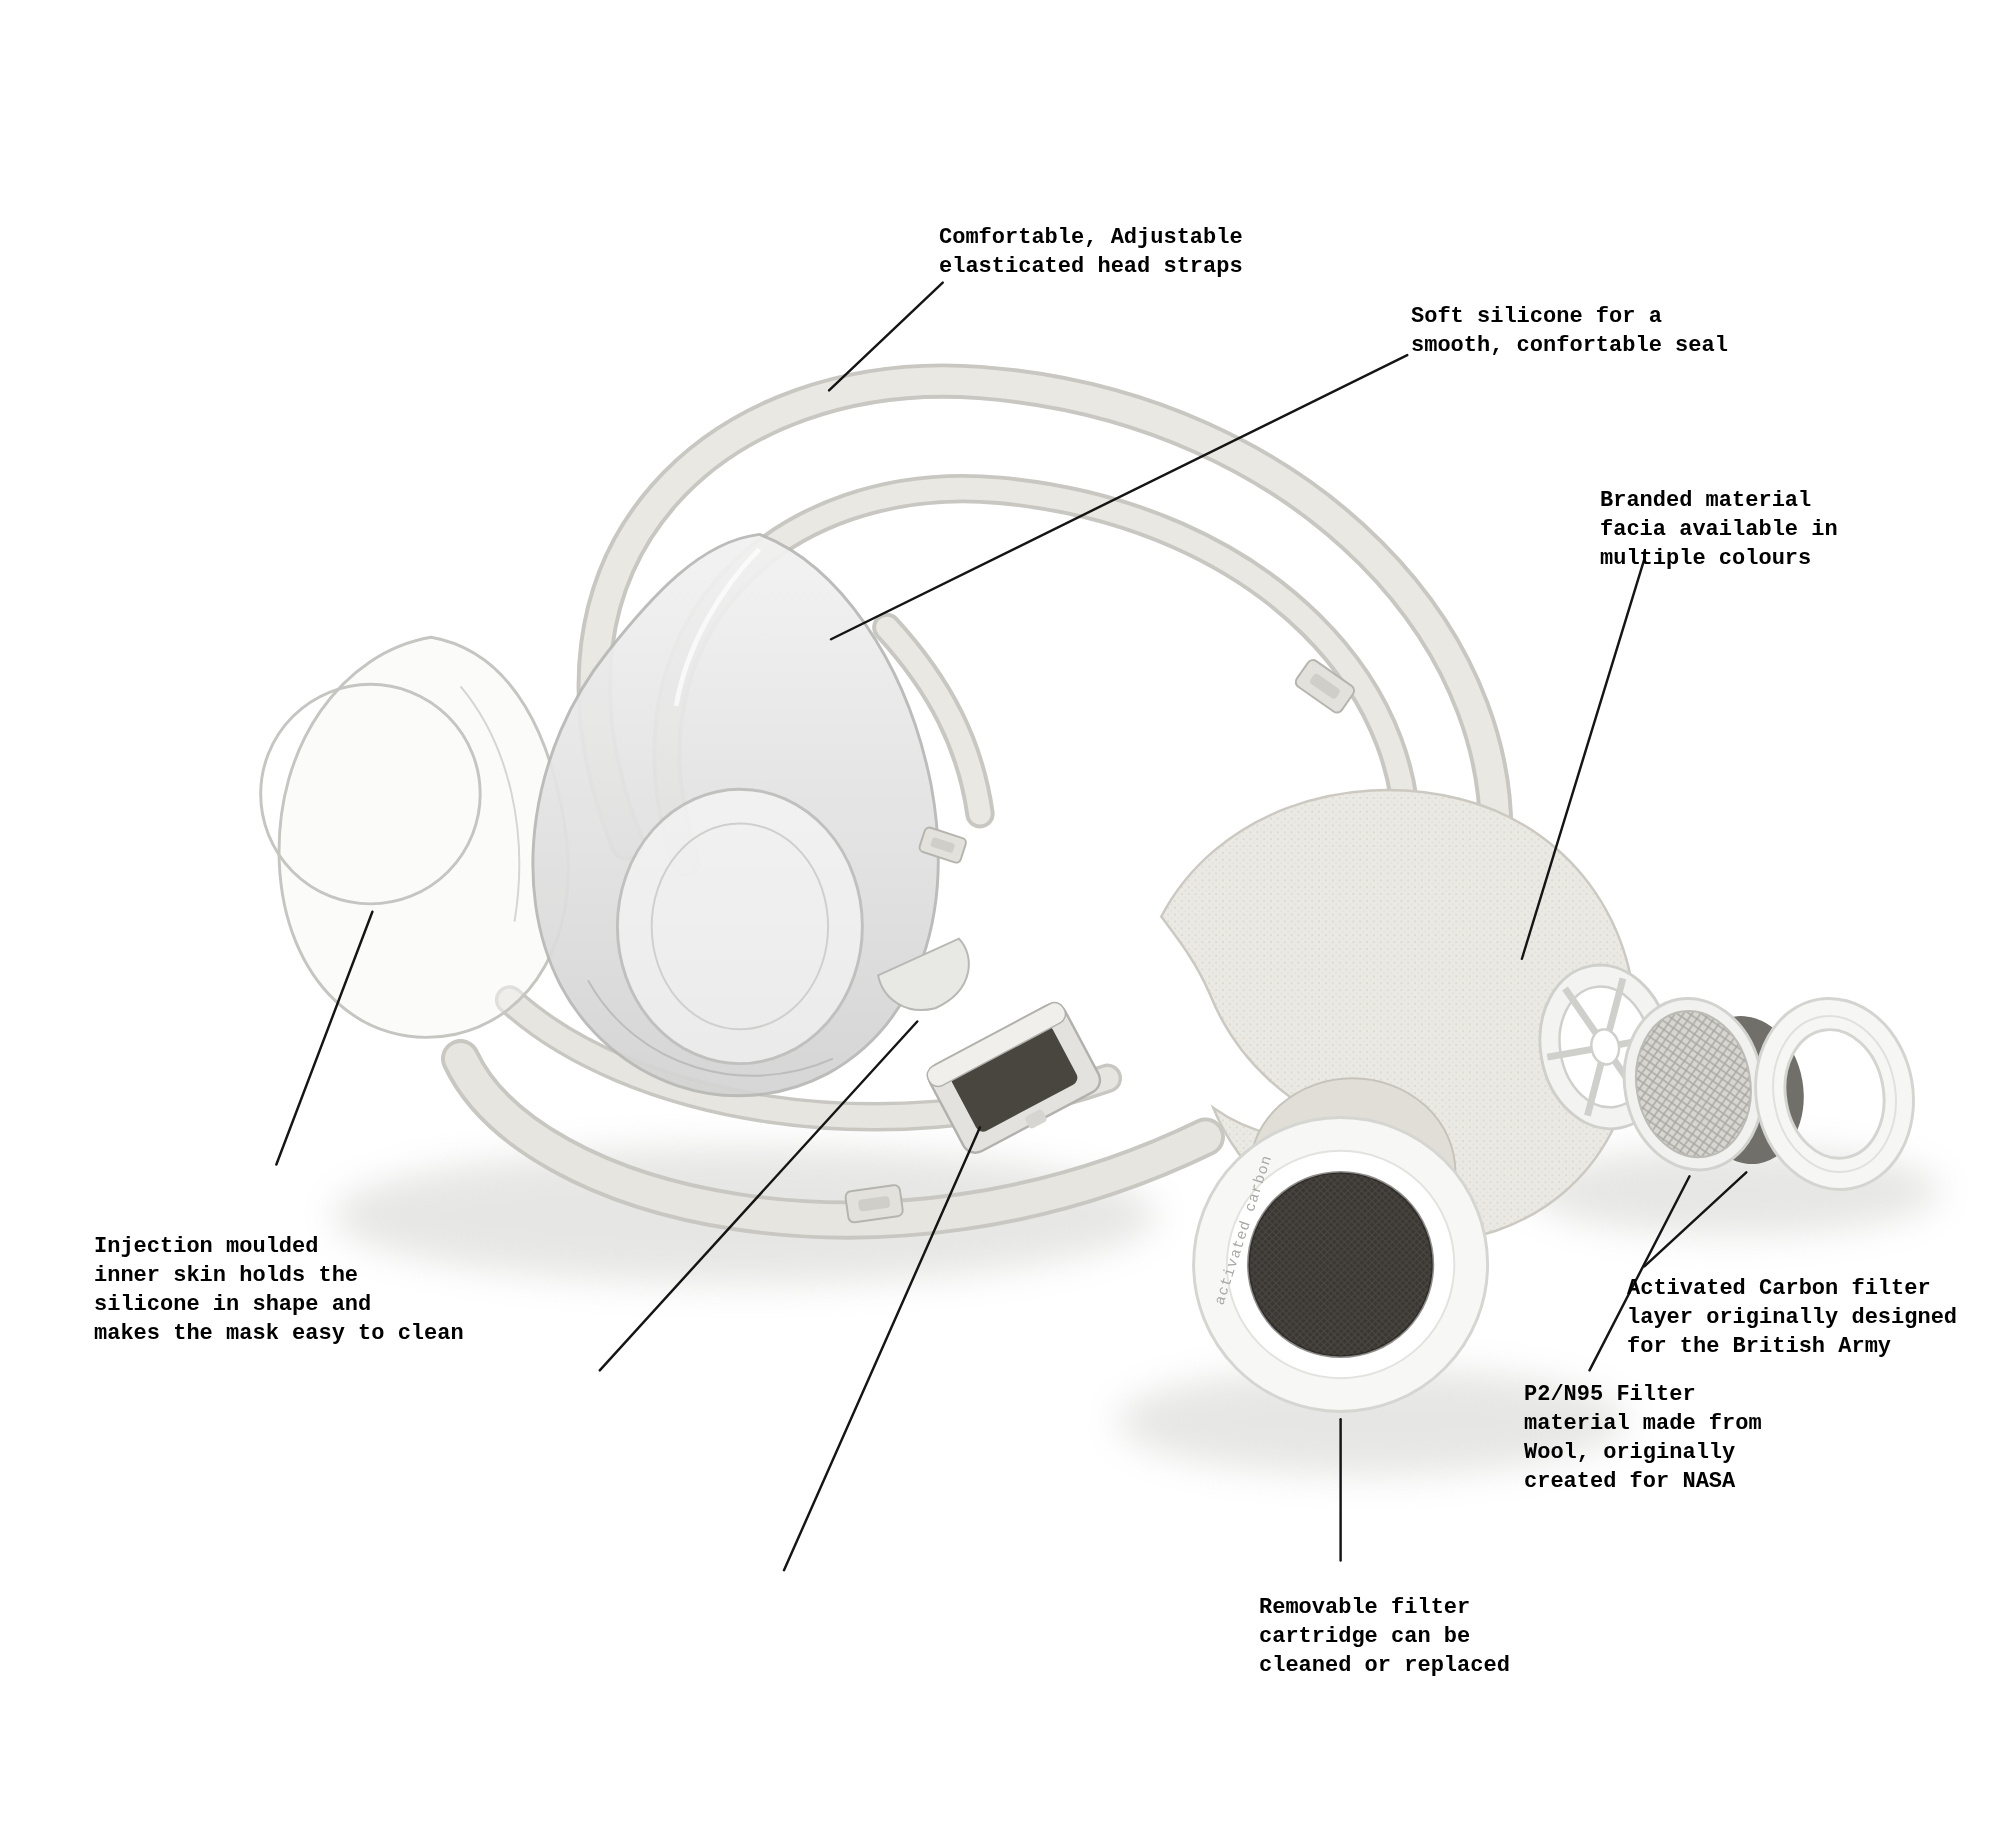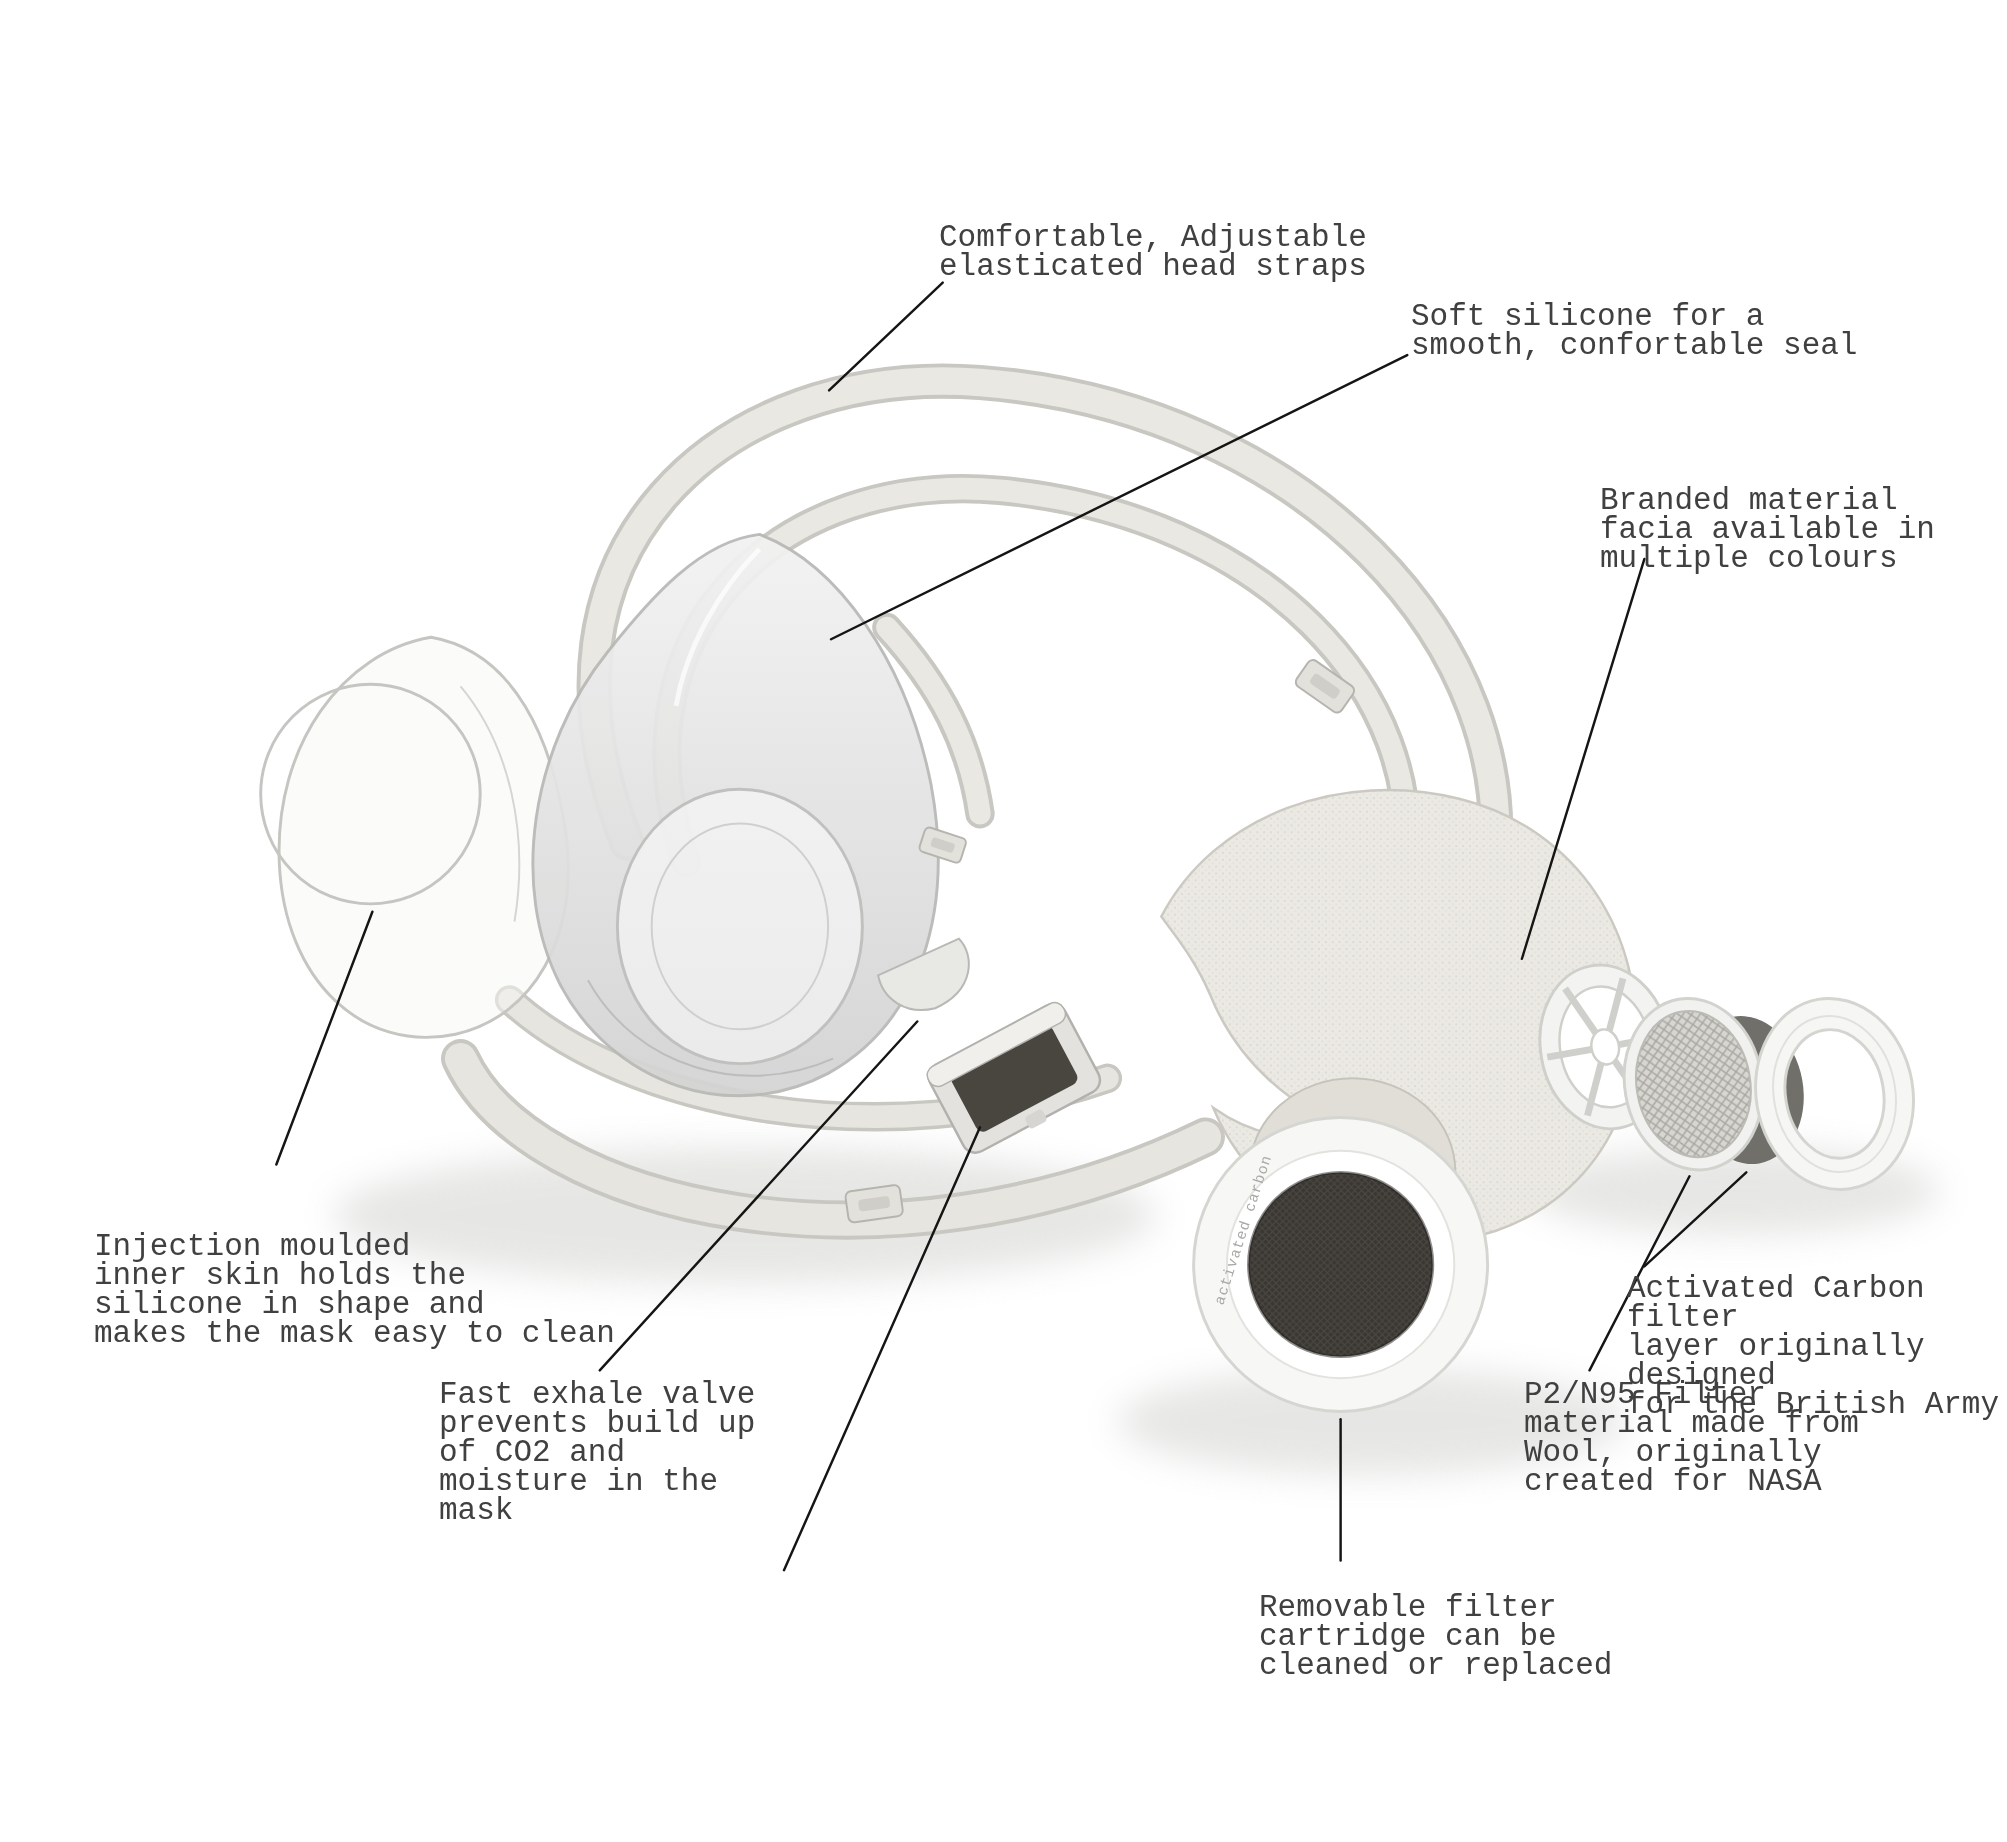--- a/index.html
+++ b/index.html
@@ -8,24 +8,24 @@
     width:2007px;height:1843px;
     background:#ffffff;
     overflow:hidden;
     font-family:"Liberation Mono","DejaVu Sans Mono",monospace;
   }
   .art,.leaders{position:absolute;left:0;top:0;width:2007px;height:1843px;}
   .leaders{pointer-events:none;}
   .ann{
     position:absolute;
     white-space:pre-line;
-    font-size:31px;
+    font-size:22px;
     line-height:29px;
-    font-weight:400;
-    color:#404040;
+    font-weight:700;
+    color:#000000;
     text-align:left;
   }
 </style>
 </head>
 <body>
 
 <div class="canvas">
 
   <svg class="art" viewBox="0 0 2048 1880">
     <defs>
@@ -180,25 +180,20 @@
 elasticated head straps</div>
   <div class="ann" style="left:1411px; top:302px;">Soft silicone for a
 smooth, confortable seal</div>
   <div class="ann" style="left:1600px; top:459px;margin-top:27px;">Branded material
 facia available in
 multiple colours</div>
   <div class="ann" style="left:94px;   top:1232px;">Injection moulded
 inner skin holds the
 silicone in shape and
 makes the mask easy to clean</div>
-  <div class="ann" style="left:439px;  top:1380px;">Fast exhale valve
-prevents build up
-of CO2 and
-moisture in the
-mask</div>
   <div class="ann" style="left:1259px; top:1568px;margin-top:25px;">Removable filter
 cartridge can be
 cleaned or replaced</div>
   <div class="ann" style="left:1524px; top:1380px;">P2/N95 Filter
 material made from
 Wool, originally
 created for NASA</div>
   <div class="ann" style="left:1627px; top:1274px;">Activated Carbon filter
 layer originally designed
 for the British Army</div>

